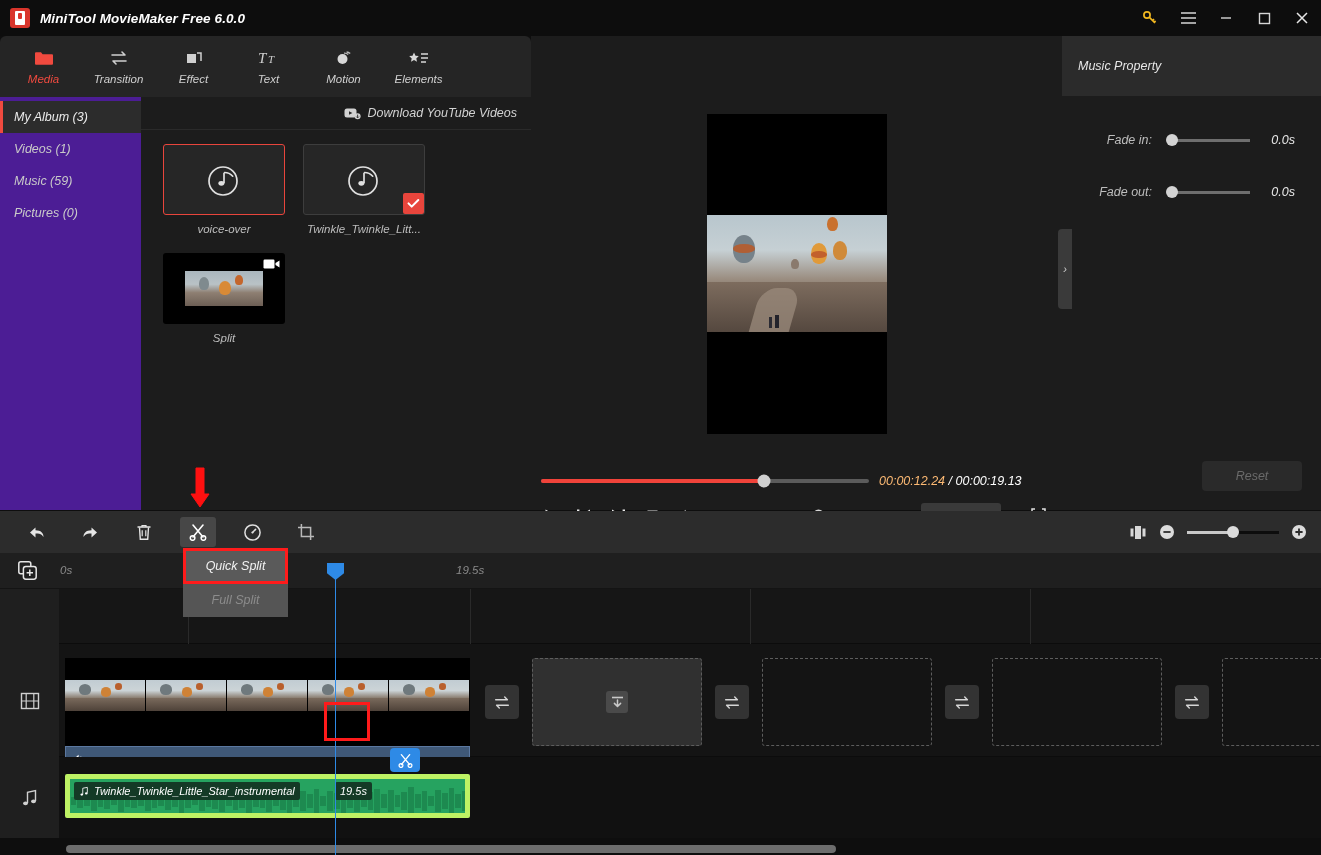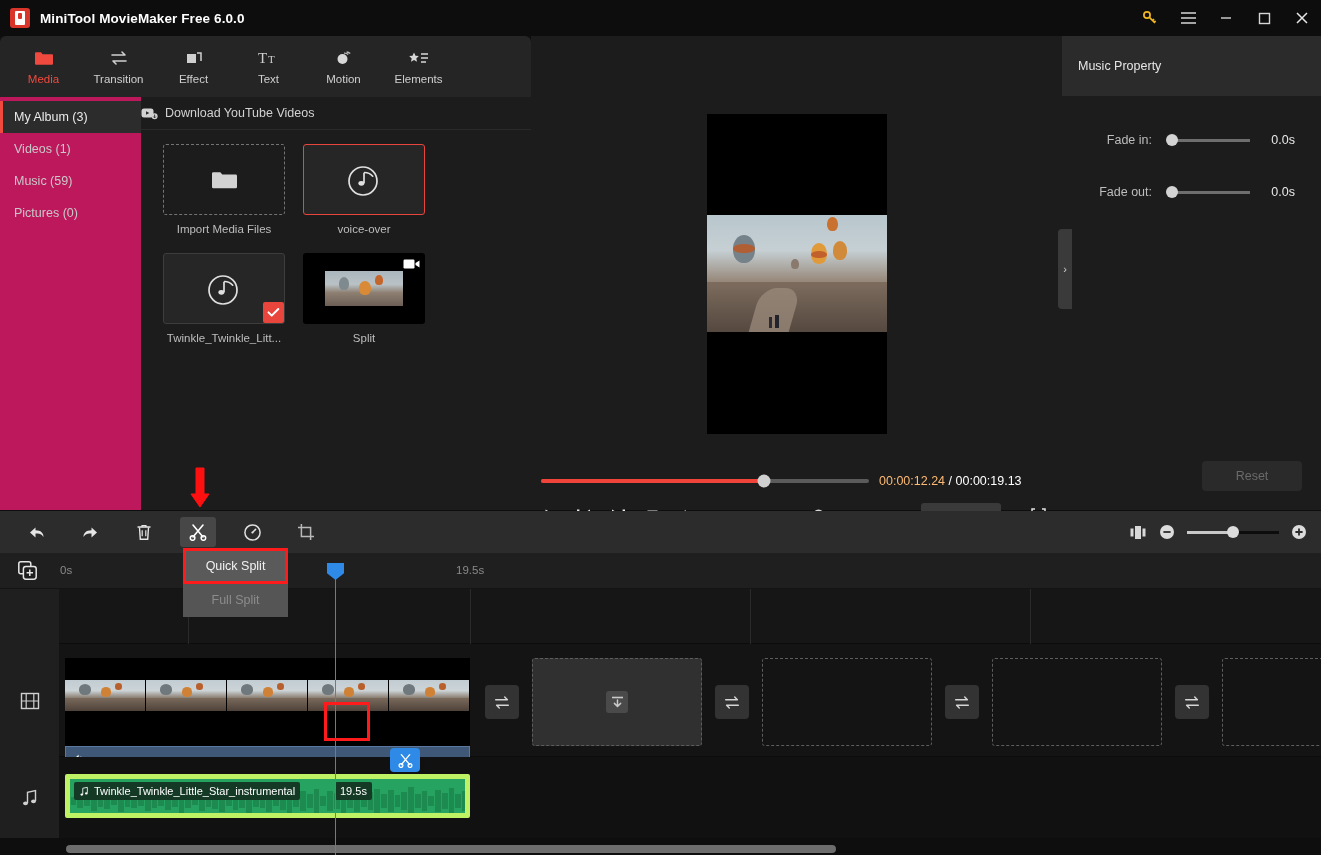--- a/index.html
+++ b/index.html
@@ -4,21 +4,21 @@
 <style>
   * { box-sizing: border-box; margin: 0; padding: 0; }
   html, body {
     width: 1321px; height: 855px;
     background: #0e0e0e;
     font-family: "Liberation Sans", sans-serif;
     color: #d8d8d8;
     overflow: hidden;
     -webkit-font-smoothing: antialiased;
   }
-  .app { position: relative; width: 1321px; height: 624px; }
+  .app { position: relative; width: 1321px; height: 624px; font-style: italic; }
 
   
   .titlebar {
     position: absolute; top: 0; left: 0; width: 1321px; height: 36px;
     background: #0d0d0d; display: flex; align-items: center;
   }
   .app-logo {
     width: 20px; height: 20px; margin-left: 10px; border-radius: 3px;
     background: #d9352b; position: relative; flex: none;
   }
@@ -46,33 +46,33 @@
   .topnav { height: 61px; display: flex; align-items: center; padding-left: 6px; }
   .navitem {
     width: 75px; height: 58px; display: flex; flex-direction: column;
     align-items: center; justify-content: center; gap: 5px;
     font-size: 11.5px; color: #cfcfcf;
   }
   .navitem.active { color: #f04a3f; }
   .navitem .ico { height: 20px; display:flex; align-items:center; justify-content:center;}
 
   .leftbody { position: absolute; left: 0; top: 61px; width: 531px; height: 413px; background:#1c1c1c;}
-  .catcol { position: absolute; left: 0; top: 0; width: 141px; height: 413px; background: #be185d; padding-top: 4px;}
+  .catcol { position: absolute; left: 0; top: 0; width: 141px; height: 413px; background: #4c1d95; padding-top: 4px;}
   .catitem {
     height: 32px; display: flex; align-items: center; padding-left: 14px;
     font-size: 12.5px; color: #c9c9c9; position: relative;
   }
   .catitem.active { background: #2c2c2c; color: #eaeaea; }
   .catitem.active::before {
     content:""; position:absolute; left:0; top:0; width:3px; height:32px; background:#f04a3f;
   }
 
   .medialist { position: absolute; left: 141px; top: 0; width: 390px; height: 413px; }
   .mediahead {
-    height: 33px; display:flex; align-items:center; 
+    height: 33px; display:flex; align-items:center; justify-content:flex-end;
     padding-right: 14px; gap: 7px; font-size: 12.5px; color: #d2d2d2;
     border-bottom: 1px solid #2a2a2a;
   }
   .mediagrid { padding: 14px 0 0 22px; display: flex; flex-wrap: wrap; gap: 18px 18px; }
   .cell { width: 122px; }
   .thumb {
     width: 122px; height: 71px; border-radius: 3px; position: relative;
     display:flex; align-items:center; justify-content:center; background:#262626;
   }
   .thumb.dashed { border: 1px dashed #737373; background: transparent; }
@@ -412,30 +412,20 @@
                 <rect x="0.5" y="1.5" width="12" height="9" rx="2.5" fill="#d2d2d2"></rect>
                 <path d="M5 4.2l3.4 1.8L5 7.8z" fill="#2a2a2a"></path>
                 <circle cx="13.6" cy="9.2" r="3" fill="#d2d2d2"></circle>
                 <path d="M13.6 7.6v3.2M12.3 9.6l1.3 1.3 1.3-1.3" stroke="#2a2a2a" stroke-width="0.9" fill="none"></path>
               </svg>
           </span>
           <span>Download YouTube Videos</span>
         </div>
 
         <div class="mediagrid">
-          <div class="cell">
-            <div class="thumb dashed">
-              <span>
-                <svg width="26" height="20" viewBox="0 0 26 20">
-                    <path d="M1 3.5a1.3 1.3 0 011.3-1.3h7l2 2.4h13.4a1.3 1.3 0 011.3 1.3v11.1a1.3 1.3 0 01-1.3 1.3H2.3A1.3 1.3 0 011 17z" fill="#d2d2d2"></path>
-                  </svg>
-              </span>
-            </div>
-            <div class="celllabel">Import Media Files</div>
-          </div>
 
           <div class="cell">
             <div class="thumb selected">
               <span>
                 <svg width="42" height="42" viewBox="0 0 42 42">
                     <circle cx="20" cy="22" r="14" fill="none" stroke="#e0e0e0" stroke-width="1.7"></circle>
                     <path d="M21 14v10" stroke="#e0e0e0" stroke-width="1.7" fill="none"></path>
                     <ellipse cx="18.4" cy="24.3" rx="3" ry="2.4" fill="#e0e0e0"></ellipse>
                     <path d="M21.5 13.5c3.5 0 6.4 1.7 8.2 3.7" stroke="#e0e0e0" stroke-width="1.7" fill="none" stroke-linecap="round"></path>
                   </svg>

